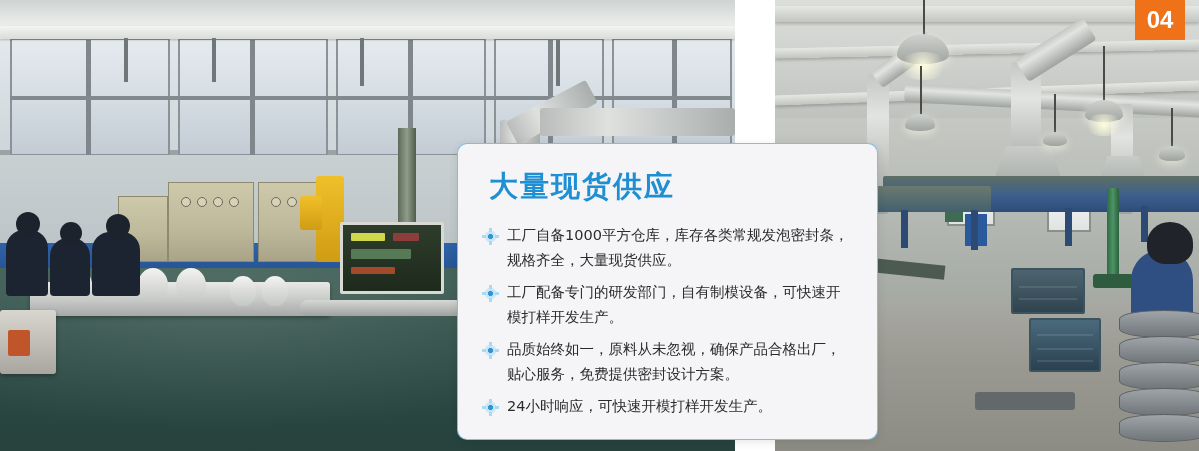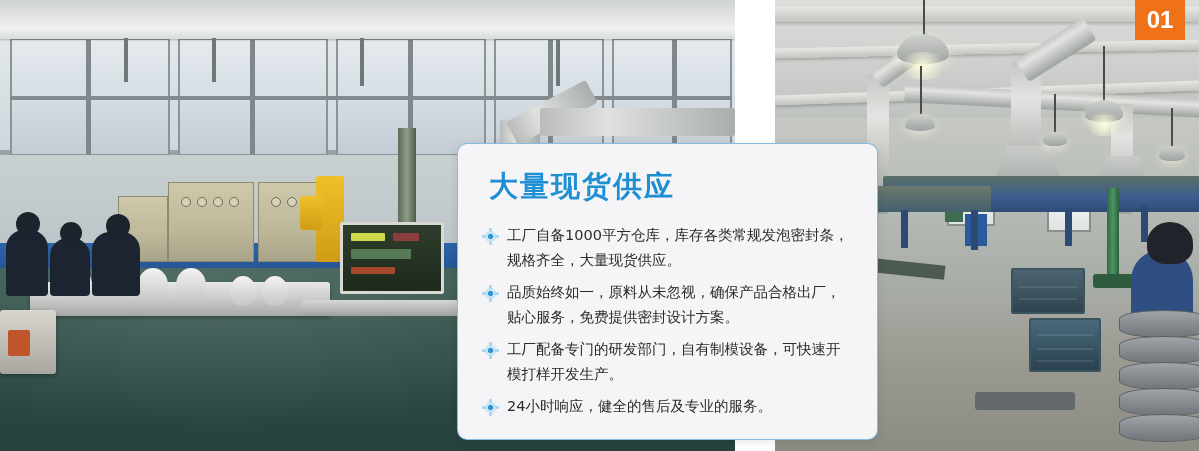--- a/index.html
+++ b/index.html
@@ -403,46 +403,46 @@
     <div class="pr-coil" style="left:344px;top:362px;width:88px;height:26px;"></div>
     <div class="pr-coil" style="left:344px;top:388px;width:88px;height:26px;"></div>
     <div class="pr-coil" style="left:344px;top:414px;width:88px;height:26px;"></div>
 
     <div style="position:absolute;left:0;top:224px;width:62px;height:34px;background:linear-gradient(180deg,#2f62a8,#234d85);"></div>
     <div style="position:absolute;left:60px;top:260px;width:110px;height:14px;background:#4c5a52;transform:rotate(6deg);"></div>
     <div style="position:absolute;left:200px;top:392px;width:100px;height:18px;background:#63696b;border-radius:3px;"></div>
   </div>
 
   <div class="badge">
-    <span>01</span>
+    <span>04</span>
   </div>
 
   <div class="card">
     <div class="card-title">大量现货供应</div>
     <ul class="bullets">
       <li class="bullet">
         <span class="dot">
             <i></i>
           </span>
         <span>工厂自备1000平方仓库，库存各类常规发泡密封条，规格齐全，大量现货供应。</span>
       </li>
       <li class="bullet">
         <span class="dot">
             <i></i>
           </span>
+        <span>工厂配备专门的研发部门，自有制模设备，可快速开模打样开发生产。</span>
+      </li>
+      <li class="bullet">
+        <span class="dot">
+            <i></i>
+          </span>
         <span>品质始终如一，原料从未忽视，确保产品合格出厂，贴心服务，免费提供密封设计方案。</span>
       </li>
       <li class="bullet">
         <span class="dot">
             <i></i>
           </span>
-        <span>工厂配备专门的研发部门，自有制模设备，可快速开模打样开发生产。</span>
-      </li>
-      <li class="bullet">
-        <span class="dot">
-            <i></i>
-          </span>
-        <span>24小时响应，健全的售后及专业的服务。</span>
+        <span>24小时响应，可快速开模打样开发生产。</span>
       </li>
     </ul>
   </div>
 
 </div>
 
 </body></html>

